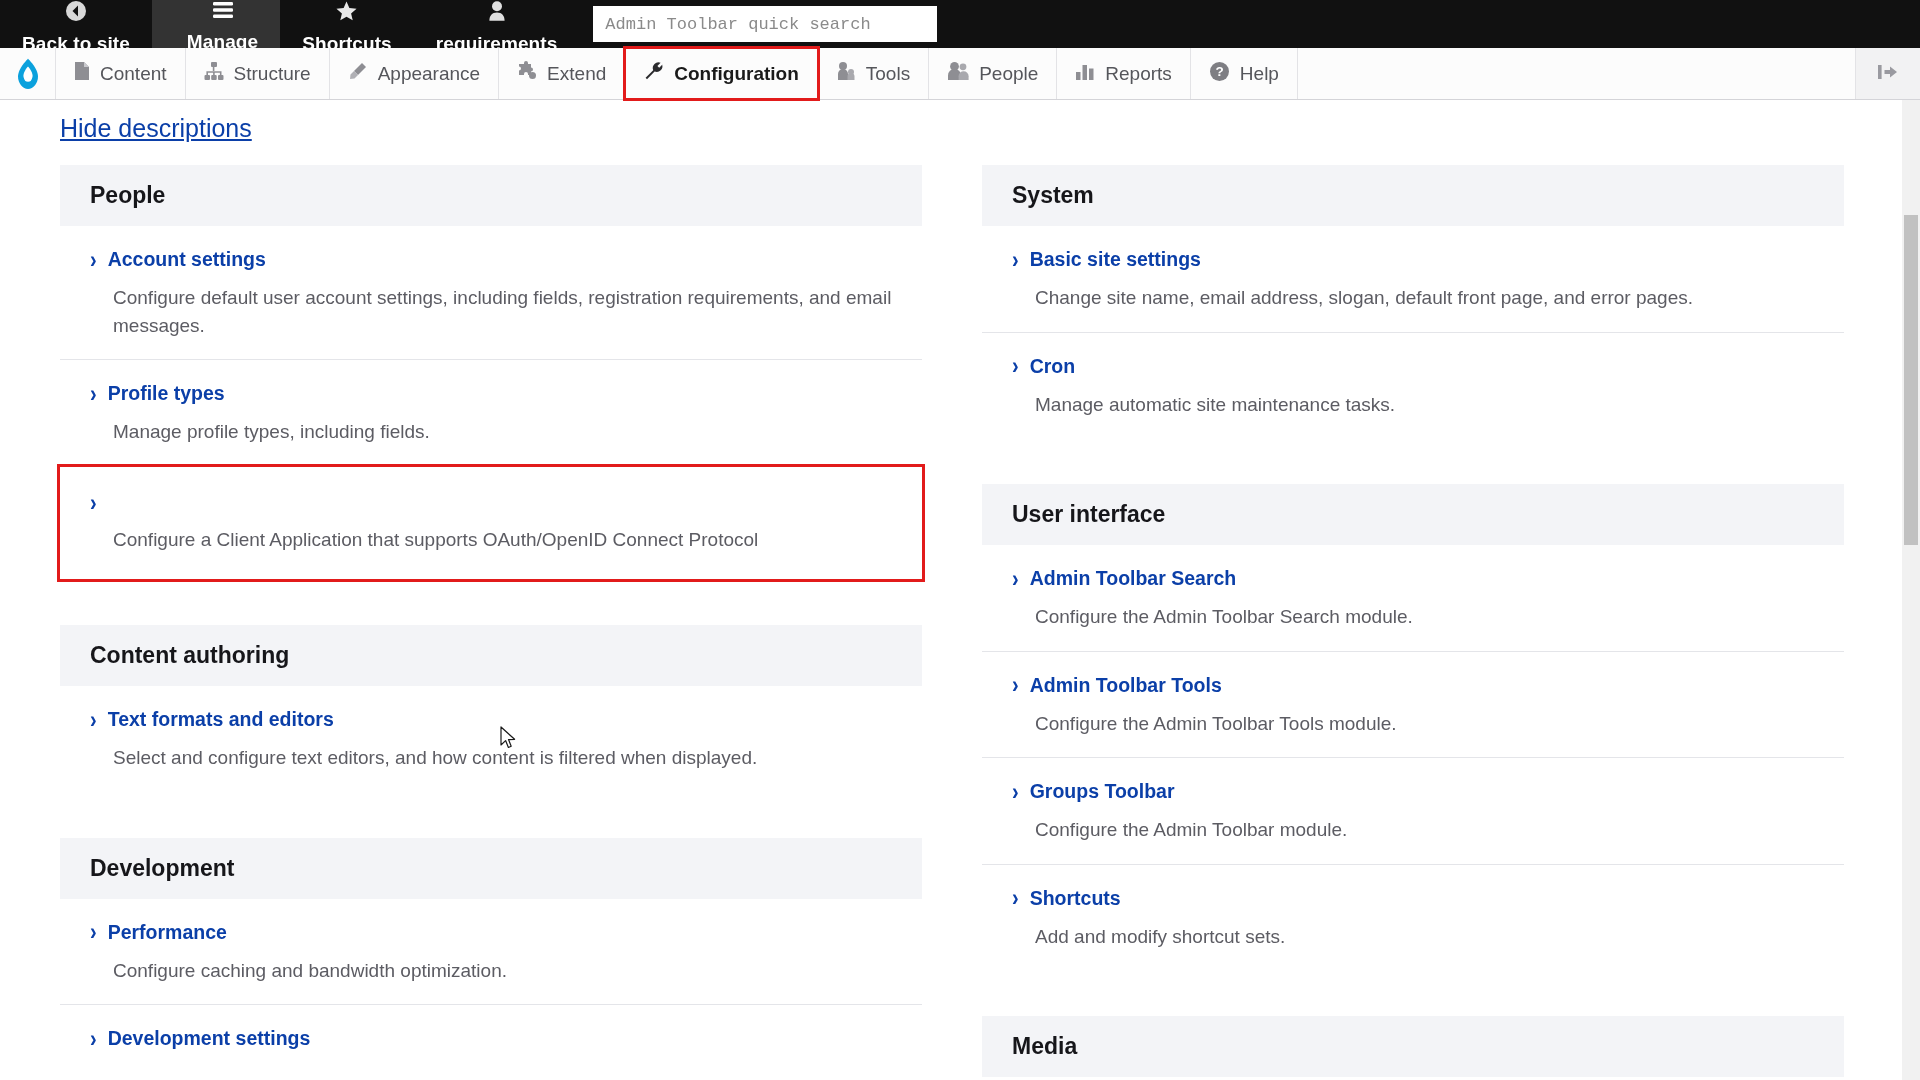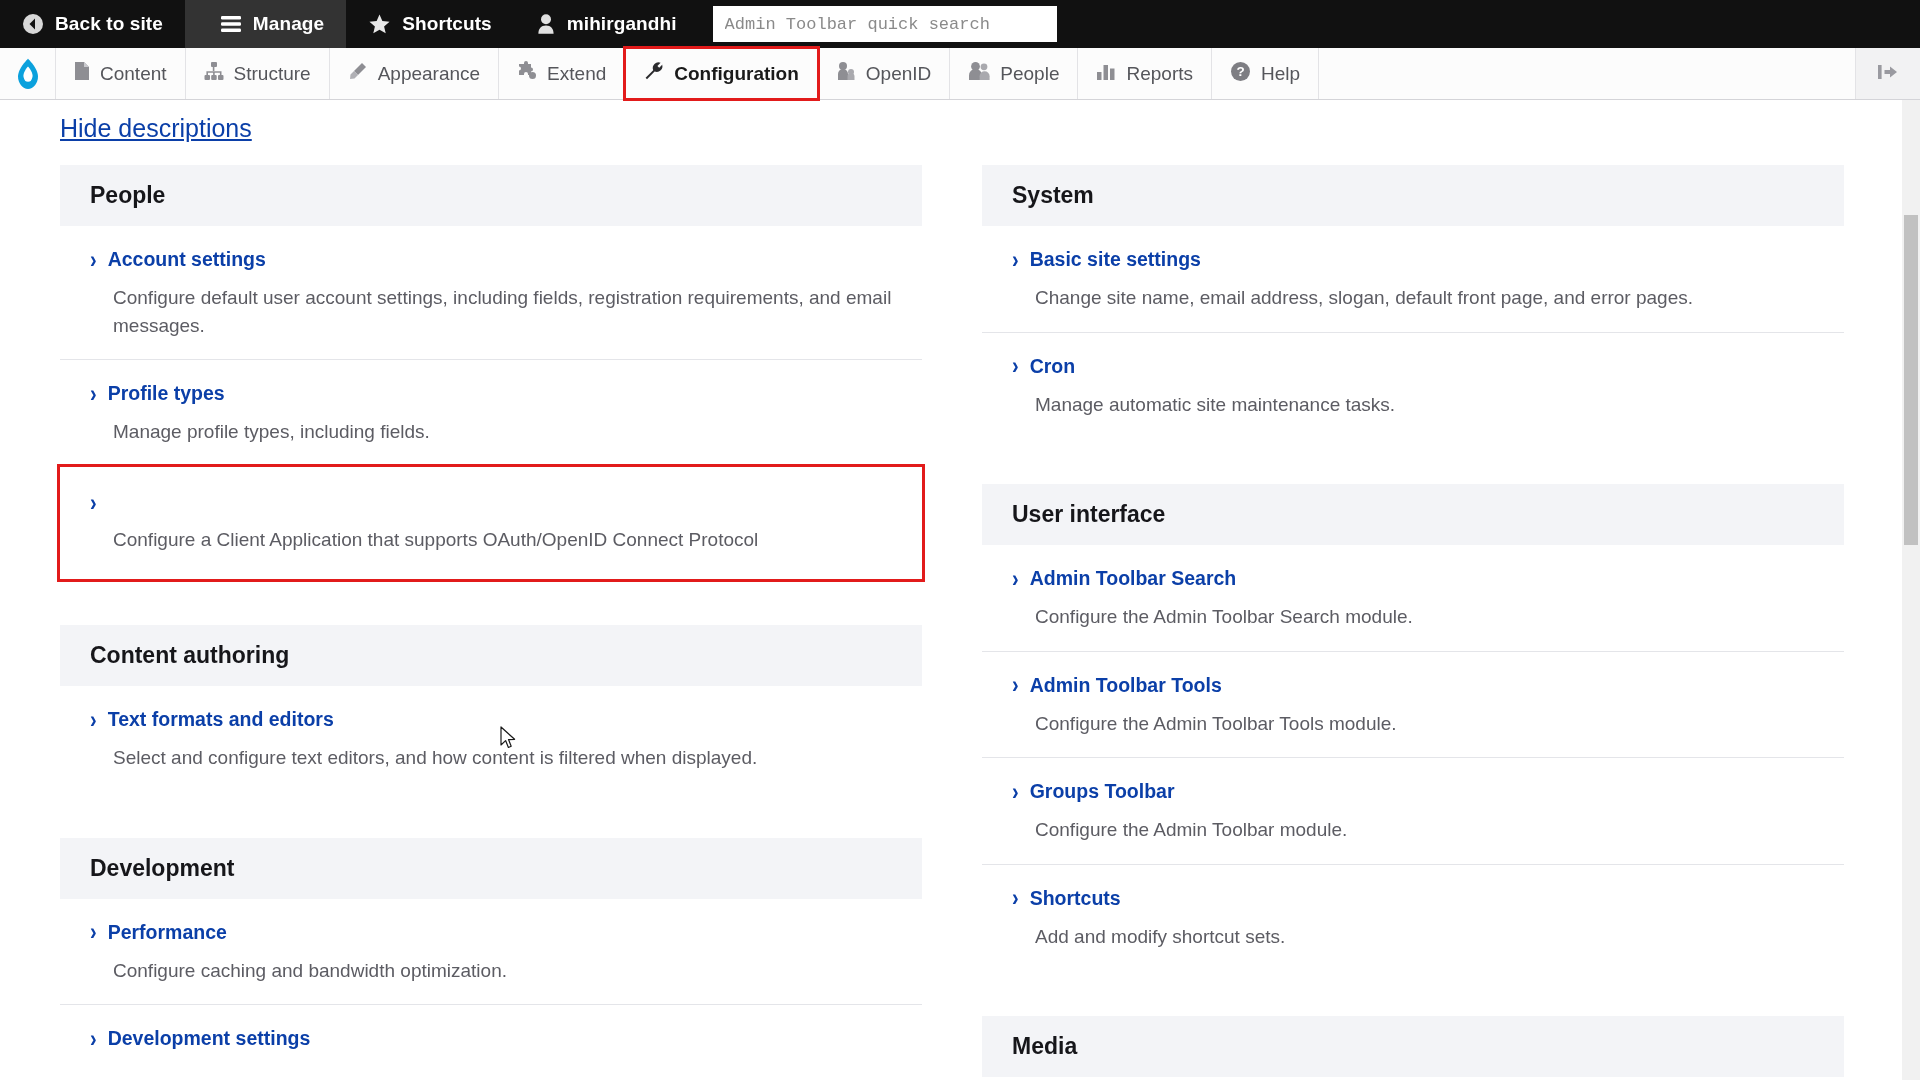--- a/index.html
+++ b/index.html
@@ -19,20 +19,21 @@
     display: flex; align-items: stretch;
   }
   .top-item {
     display: flex; align-items: center; gap: 11px;
     padding: 0 22px;
     color: #ffffff;
     font-size: 19px; font-weight: bold;
     letter-spacing: .1px;
     cursor: pointer;
     white-space: nowrap;
+    flex-direction: column;
   }
   .top-item.active { background: #333333; padding-left: 35px; }
   .top-icon { display: flex; align-items: center; justify-content: center; }
 
   .search-wrap { display: flex; align-items: center; padding-left: 14px; }
   .search-input {
     width: 344px; height: 36px;
     border: none; outline: none;
     background: #ffffff;
     font-size: 17px;
@@ -181,21 +182,21 @@
     <span>Shortcuts</span>
   </div>
 
   <div class="top-item">
     <span class="top-icon">
       <svg width="20" height="22" viewBox="0 0 20 22">
           <circle cx="10" cy="6.2" r="5" fill="#e0e0e0"></circle>
           <path d="M10 12.5c-5 0-7.6 3.2-7.6 8.2h15.2c0-5-2.6-8.2-7.6-8.2z" fill="#e0e0e0"></path>
         </svg>
     </span>
-    <span>mihirgandhi</span>
+    <span>requirements</span>
   </div>
 
   <div class="search-wrap">
     <input class="search-input" type="text" placeholder="Admin Toolbar quick search" style="">
   </div>
 </div>
 
 <div class="sub-bar">
 
   <div class="brand">
@@ -260,21 +261,21 @@
 
   <div class="sub-item">
     <span>
       <svg width="20" height="20" viewBox="0 0 20 20">
           <circle cx="7" cy="5" r="4" fill="#8e8e93"></circle>
           <path d="M2 19v-6a5 5 0 0110 0v6z" fill="#8e8e93"></path>
           <circle cx="15" cy="11" r="3" fill="#a9a9ae"></circle>
           <path d="M11.5 19v-3.5a3.5 3.5 0 017 0V19z" fill="#a9a9ae"></path>
         </svg>
     </span>
-    <span>OpenID</span>
+    <span>Tools</span>
   </div>
 
   <div class="sub-item">
     <span>
       <svg width="22" height="20" viewBox="0 0 22 20">
           <circle cx="7.5" cy="5.4" r="4.4" fill="#8e8e93"></circle>
           <path d="M1 19v-4.6a6.5 6.5 0 0113 0V19z" fill="#8e8e93"></path>
           <circle cx="16" cy="5.8" r="3.4" fill="#a9a9ae"></circle>
           <path d="M11.6 19v-3.8a5 5 0 0110 0V19z" fill="#a9a9ae"></path>
         </svg>

